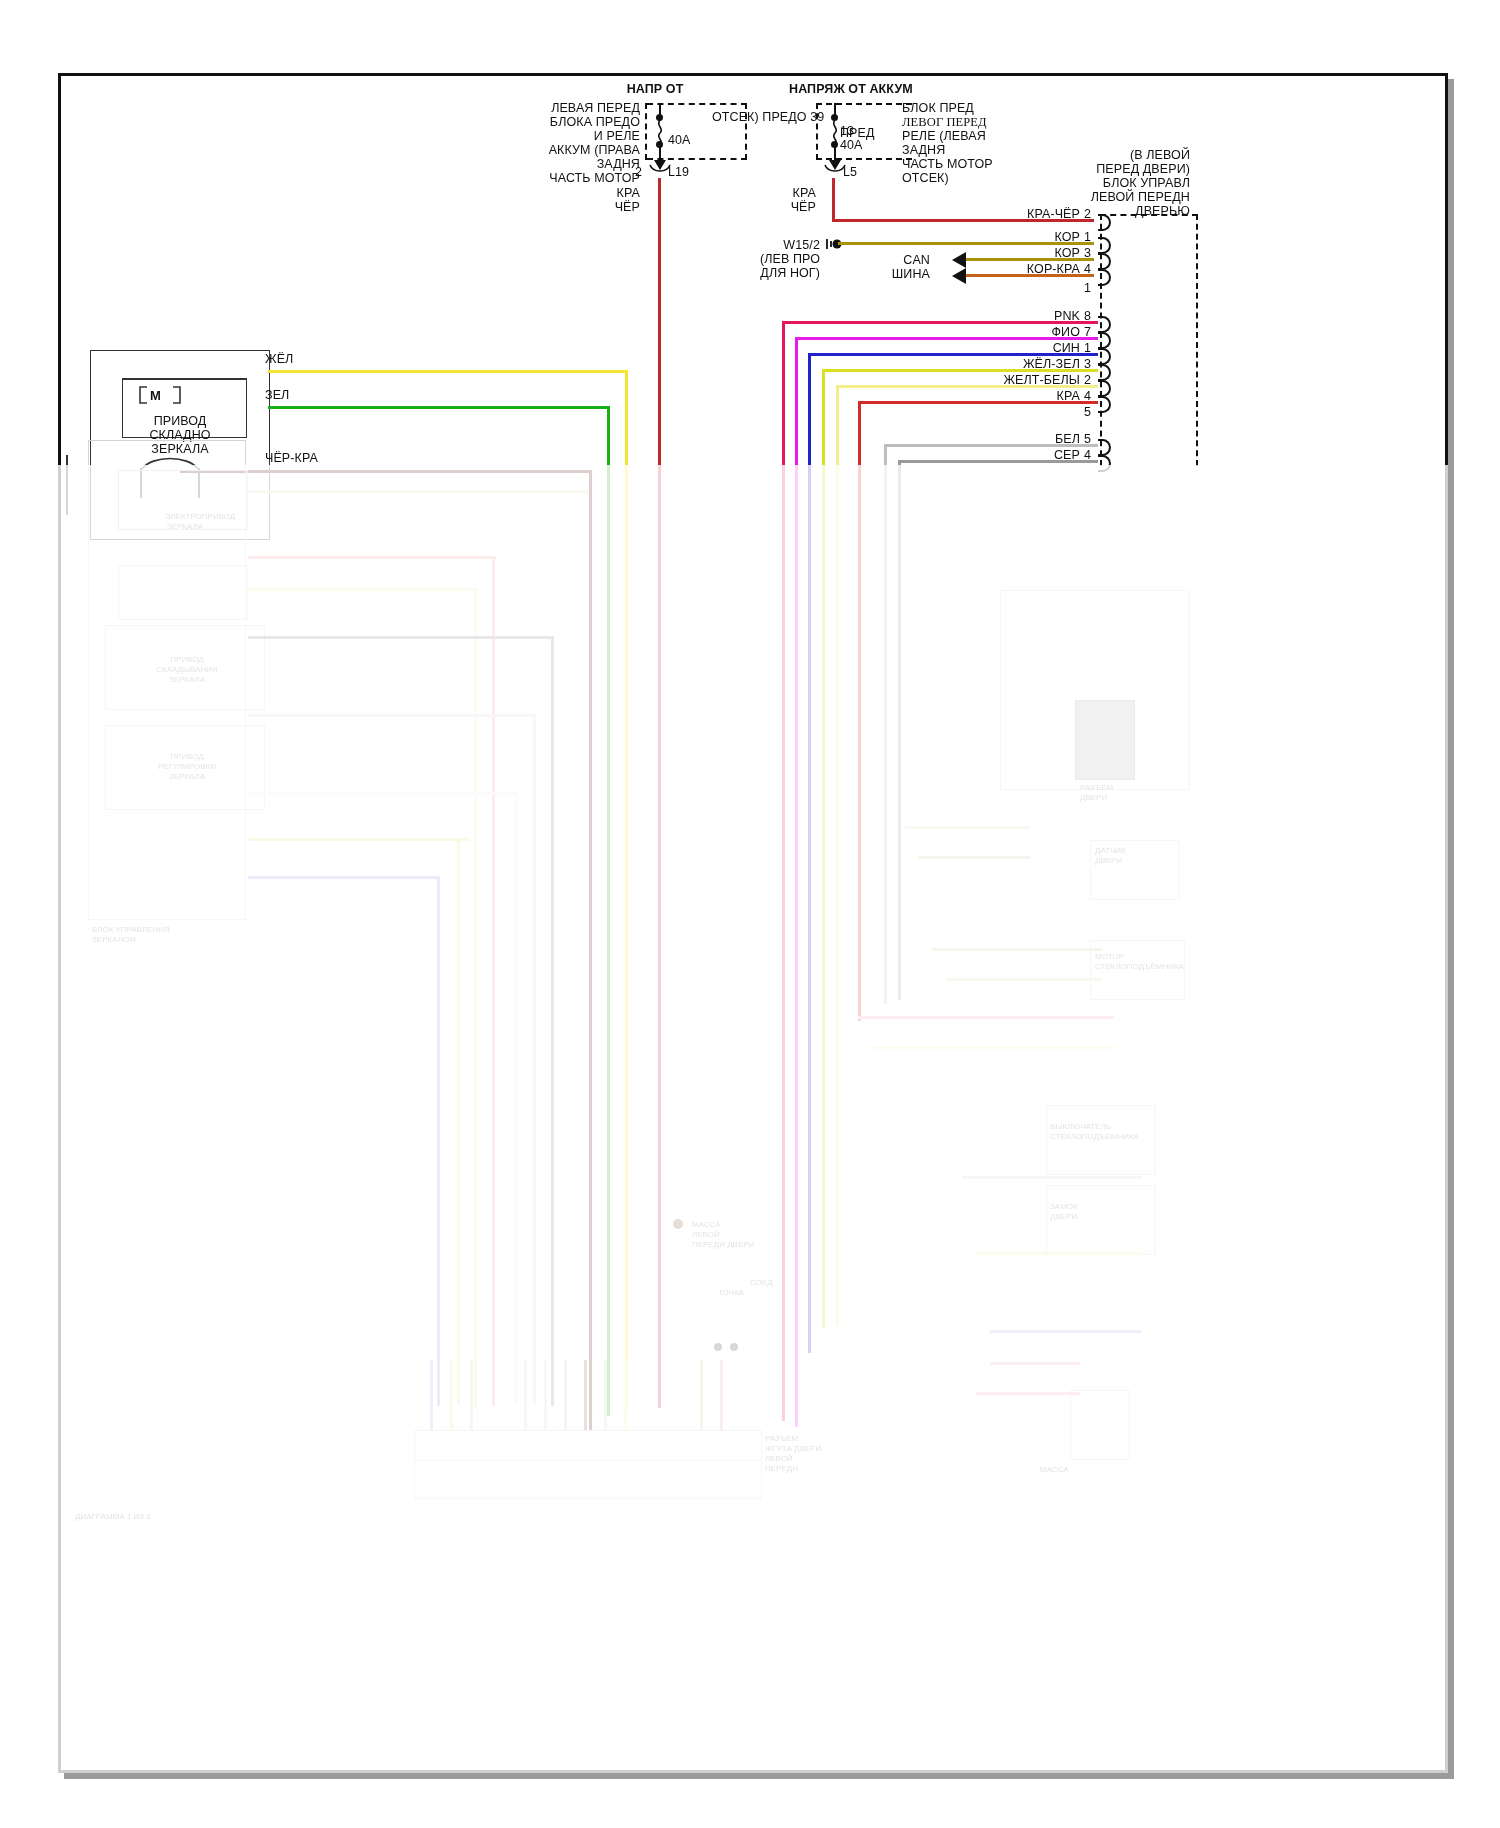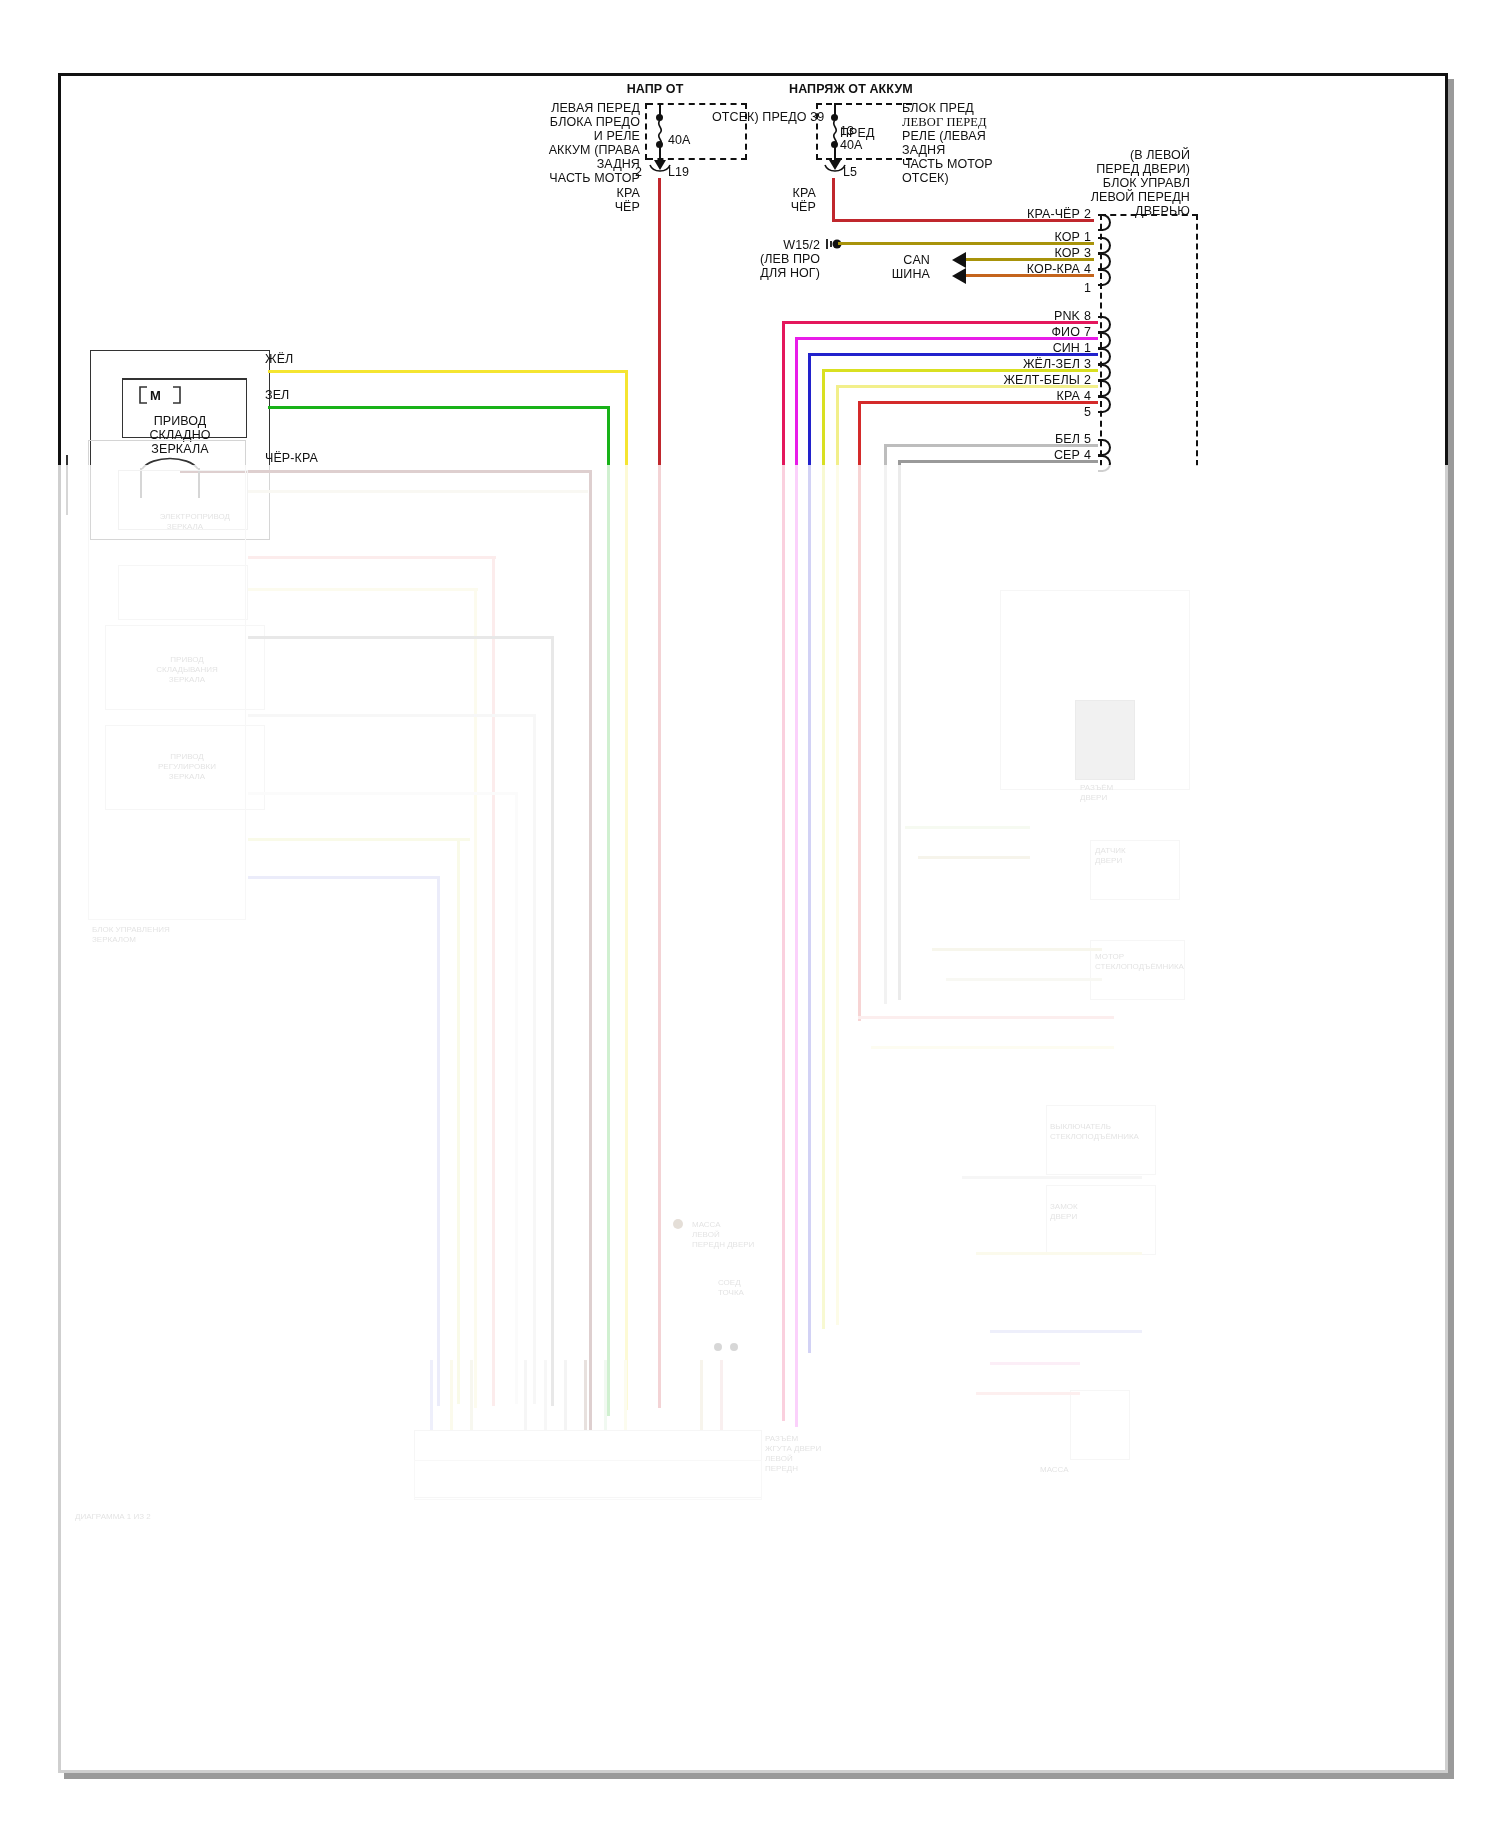--- a/index.html
+++ b/index.html
@@ -260,21 +260,21 @@
     <path d="M2 14 C 12 0, 48 0, 58 14" stroke="#333" stroke-width="1.6" fill="none"></path>
   </svg>
   <div class="thin" style="left:140px;top:468px;width:1.6px;height:30px;background:#333;"></div>
   <div class="thin" style="left:198px;top:468px;width:1.6px;height:30px;background:#333;"></div>
 
   <div class="thin" style="left:66px;top:455px;width:1.6px;height:60px;background:#333;"></div>
 
   <div id="faded-art">
 
     <div class="ghost blk" style="left:118px;top:470px;width:130px;height:60px;border-color:#bdbdbd;"></div>
-    <div class="gtext" style="left:110px;top:512px;width:120px;text-align:right;">ЭЛЕКТРОПРИВОД</div>
+    <div class="gtext" style="left:140px;top:512px;width:120px;text-align:center;">ЭЛЕКТРОПРИВОД</div>
     <div class="gtext" style="left:125px;top:522px;width:120px;text-align:center;">ЗЕРКАЛА</div>
 
     <div class="ghost blk" style="left:118px;top:565px;width:130px;height:55px;border-color:#cfcfcf;"></div>
     <div class="ghost blk" style="left:105px;top:625px;width:160px;height:85px;border-color:#cfcfcf;"></div>
     <div class="gtext" style="left:112px;top:655px;width:150px;text-align:center;">ПРИВОД</div>
     <div class="gtext" style="left:112px;top:665px;width:150px;text-align:center;">СКЛАДЫВАНИЯ</div>
     <div class="gtext" style="left:112px;top:675px;width:150px;text-align:center;">ЗЕРКАЛА</div>
 
     <div class="ghost blk" style="left:105px;top:725px;width:160px;height:85px;border-color:#cfcfcf;"></div>
     <div class="gtext" style="left:112px;top:752px;width:150px;text-align:center;">ПРИВОД</div>
@@ -361,21 +361,21 @@
 
     <div class="ghost" style="left:672px;top:1218px;">
       <svg width="22" height="16" viewBox="0 0 22 16">
           <circle cx="6" cy="6" r="5" fill="#7a5a3a"></circle>
         </svg>
     </div>
     <div class="gtext" style="left:692px;top:1220px;">МАССА</div>
     <div class="gtext" style="left:692px;top:1230px;">ЛЕВОЙ</div>
     <div class="gtext" style="left:692px;top:1240px;">ПЕРЕДН ДВЕРИ</div>
 
-    <div class="gtext" style="left:718px;top:1278px;">СОЕД</div>
+    <div class="gtext" style="left:750px;top:1278px;">СОЕД</div>
     <div class="gtext" style="left:718px;top:1288px;">ТОЧКА</div>
     <div class="ghost" style="left:712px;top:1340px;">
       <svg width="30" height="14" viewBox="0 0 30 14">
         <circle cx="6" cy="7" r="4" fill="#3a3a3a"></circle>
         <circle cx="22" cy="7" r="4" fill="#3a3a3a"></circle>
       </svg>
     </div>
   </div>
 
   <div id="fade"></div>

